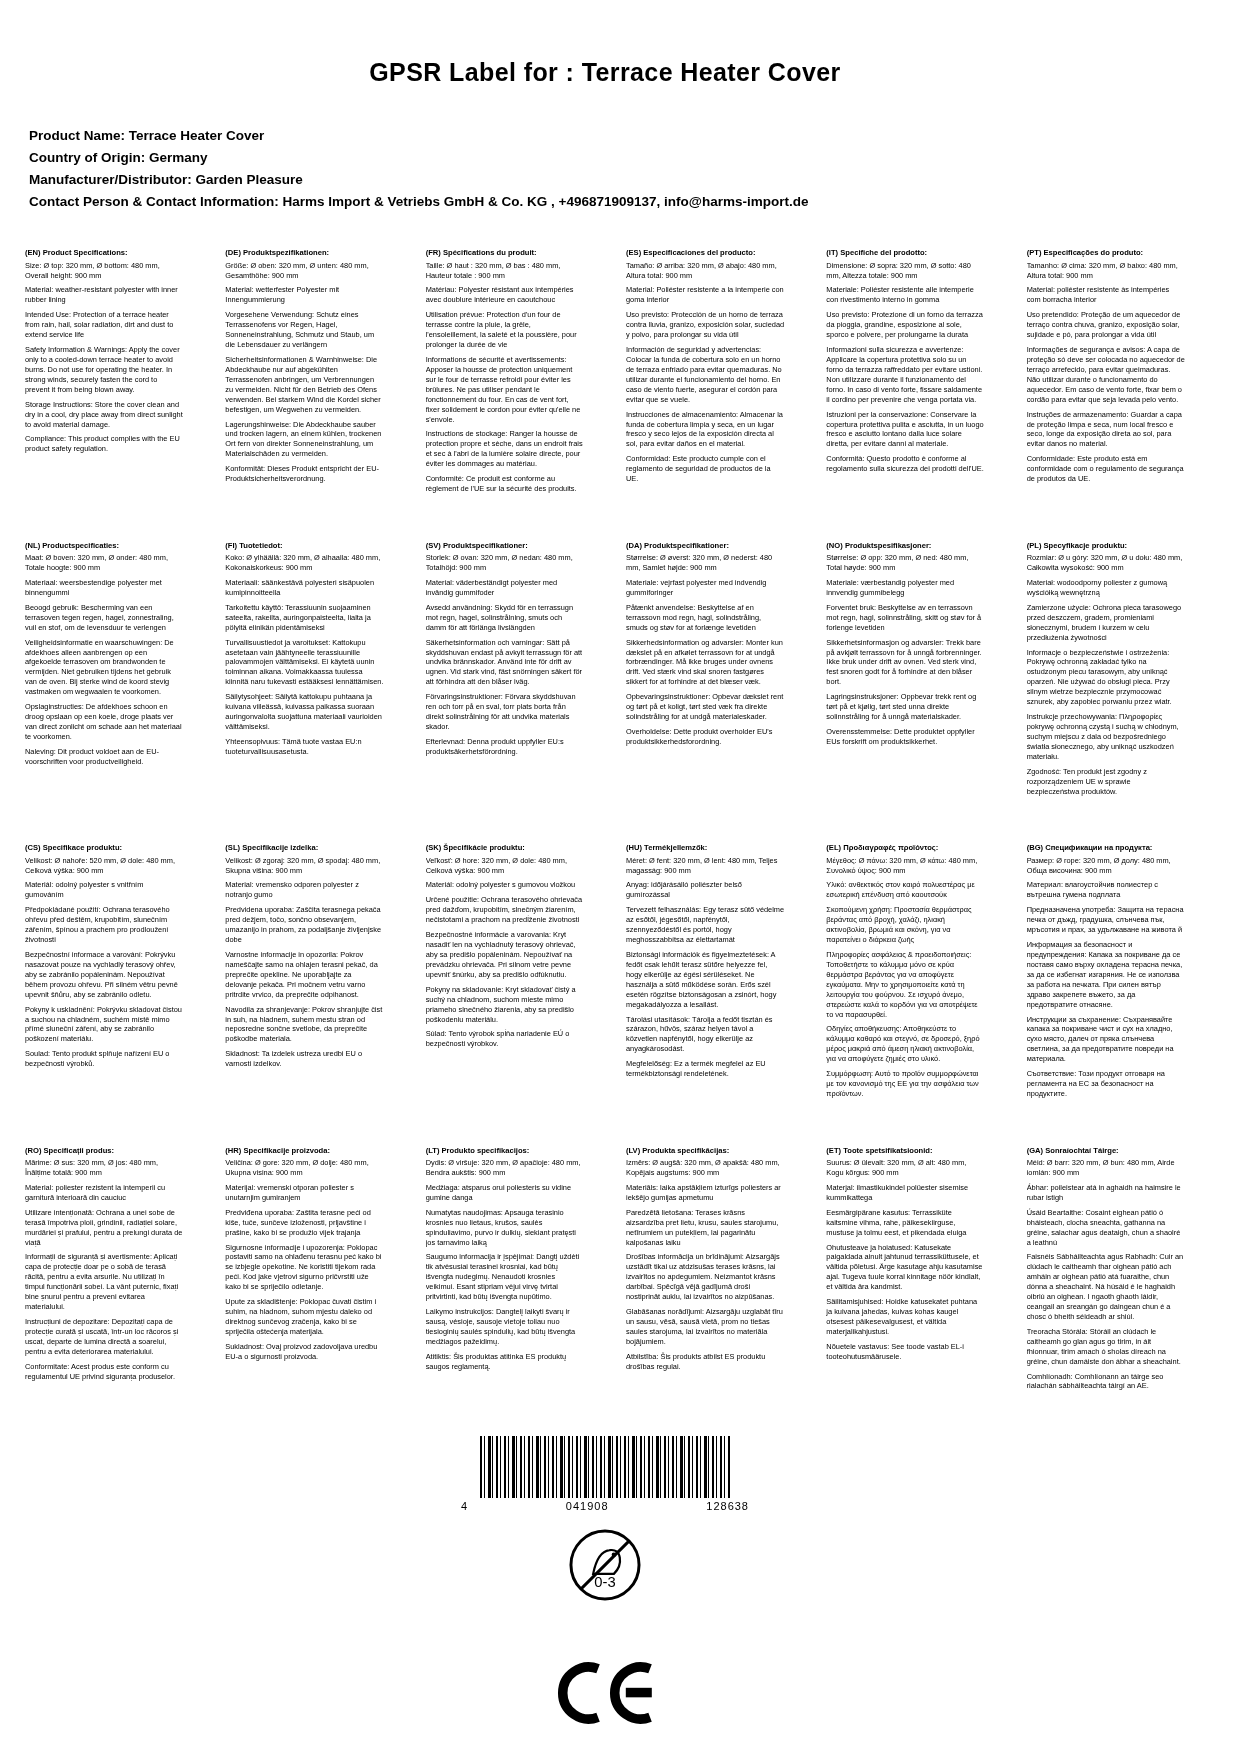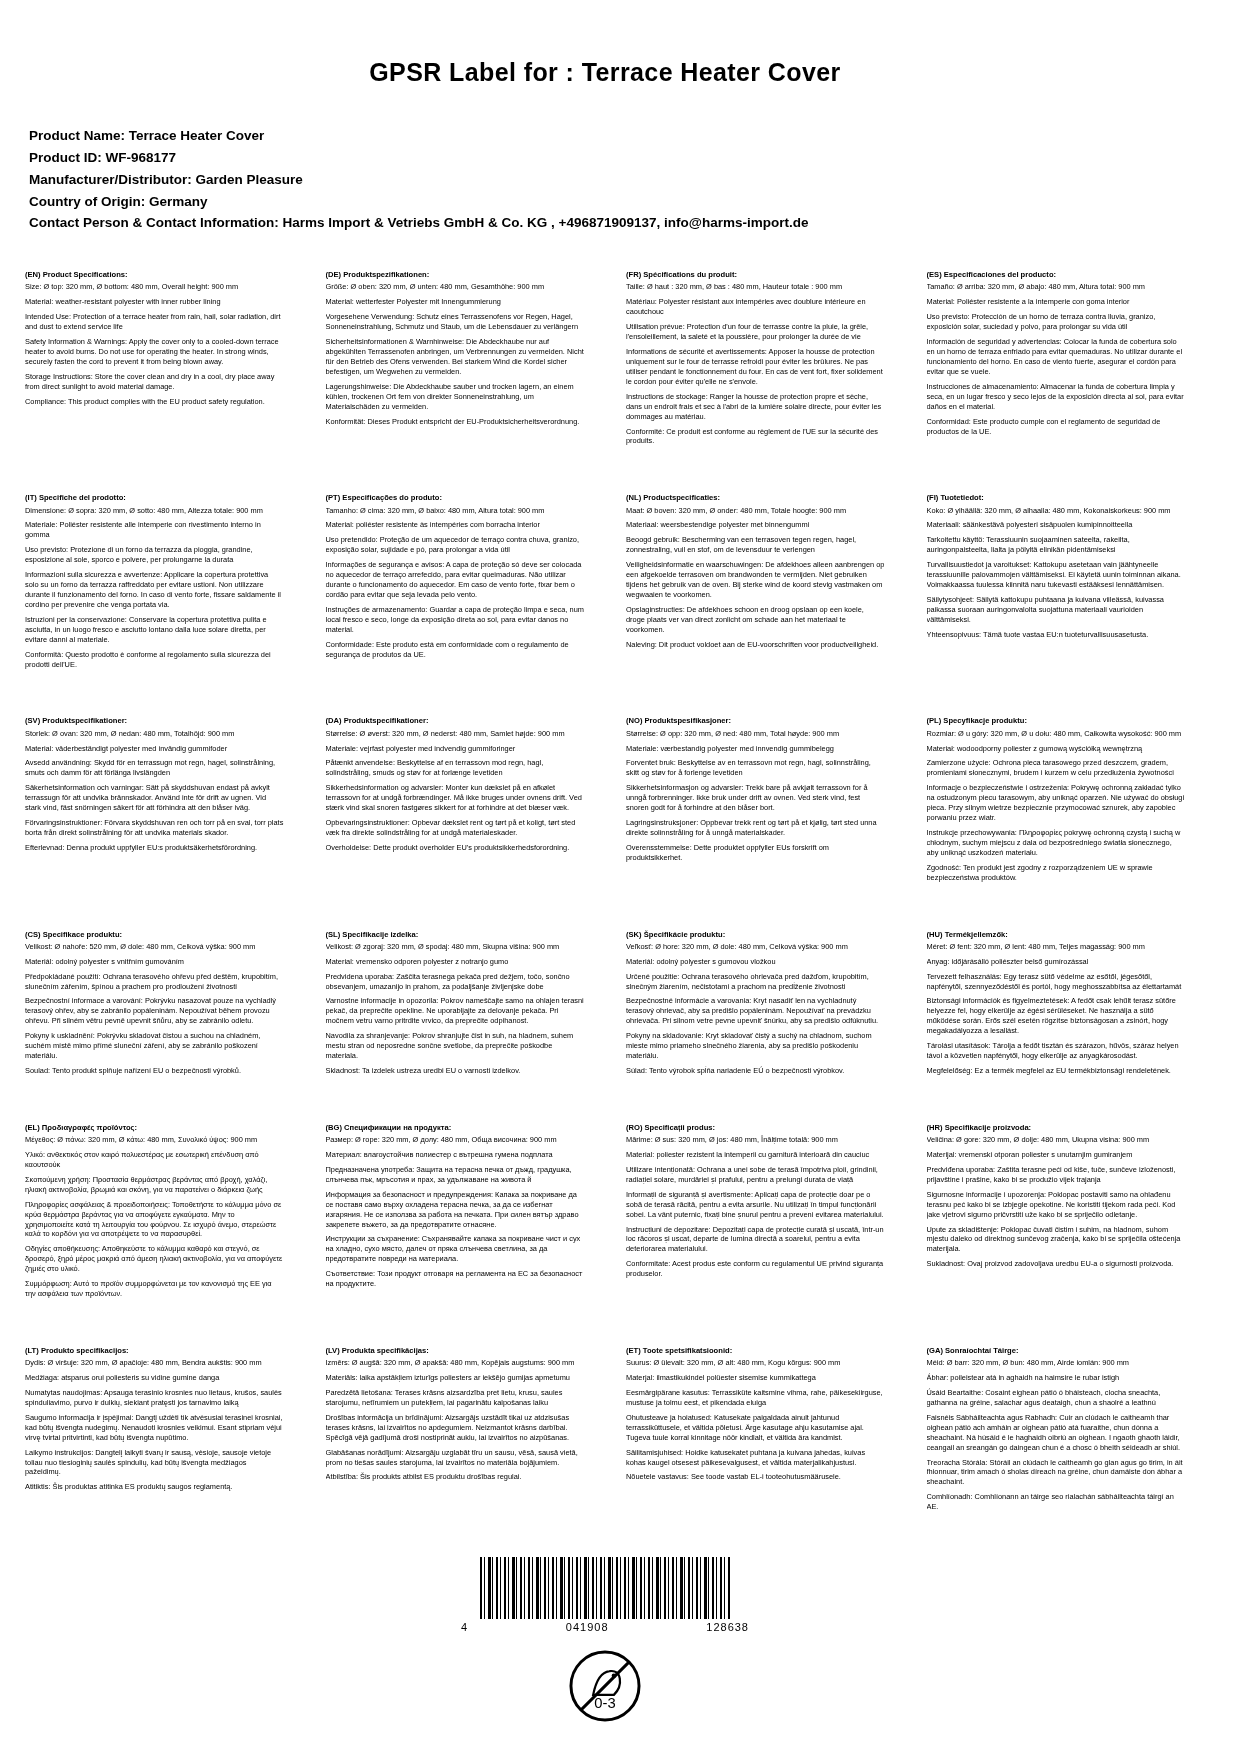--- a/index.html
+++ b/index.html
@@ -32,21 +32,21 @@
     margin: 0 0 36px 4px;
     font-size: 13.5px;
     line-height: 1.62;
   }
   .meta .row { white-space: normal; }
   .meta .lbl { font-weight: bold; }
   .meta .val { font-weight: bold; }
 
   .grid {
     display: grid;
-    grid-template-columns: repeat(4, 1fr);
+    grid-template-columns: repeat(6, 1fr);
     column-gap: 18px;
     row-gap: 26px;
     margin-top: 8px;
     gap: 42px;
   }
   .cell {
     font-size: 7.4px;
     line-height: 1.34;
     color: #000;
     overflow: hidden;
@@ -126,30 +126,26 @@
 <div class="page">
 
   <h1 class="title">GPSR Label for : Terrace Heater Cover</h1>
 
   <div class="meta">
     <div class="row">
       <span class="lbl">Product Name:</span>
       <span class="val">Terrace Heater Cover</span>
     </div>
     <div class="row">
-      <span class="lbl">Product ID:</span>
-      <span class="val">WF-968177</span>
+      <span class="lbl">Country of Origin:</span>
+      <span class="val">Germany</span>
     </div>
     <div class="row">
       <span class="lbl">Manufacturer/Distributor:</span>
       <span class="val">Garden Pleasure</span>
-    </div>
-    <div class="row">
-      <span class="lbl">Country of Origin:</span>
-      <span class="val">Germany</span>
     </div>
     <div class="row">
       <span class="lbl">Contact Person &amp; Contact Information:</span>
       <span class="val">Harms Import &amp; Vetriebs GmbH &amp; Co. KG , +496871909137, info@harms-import.de</span>
     </div>
   </div>
 
   <div class="grid">
 
     <div class="cell">

